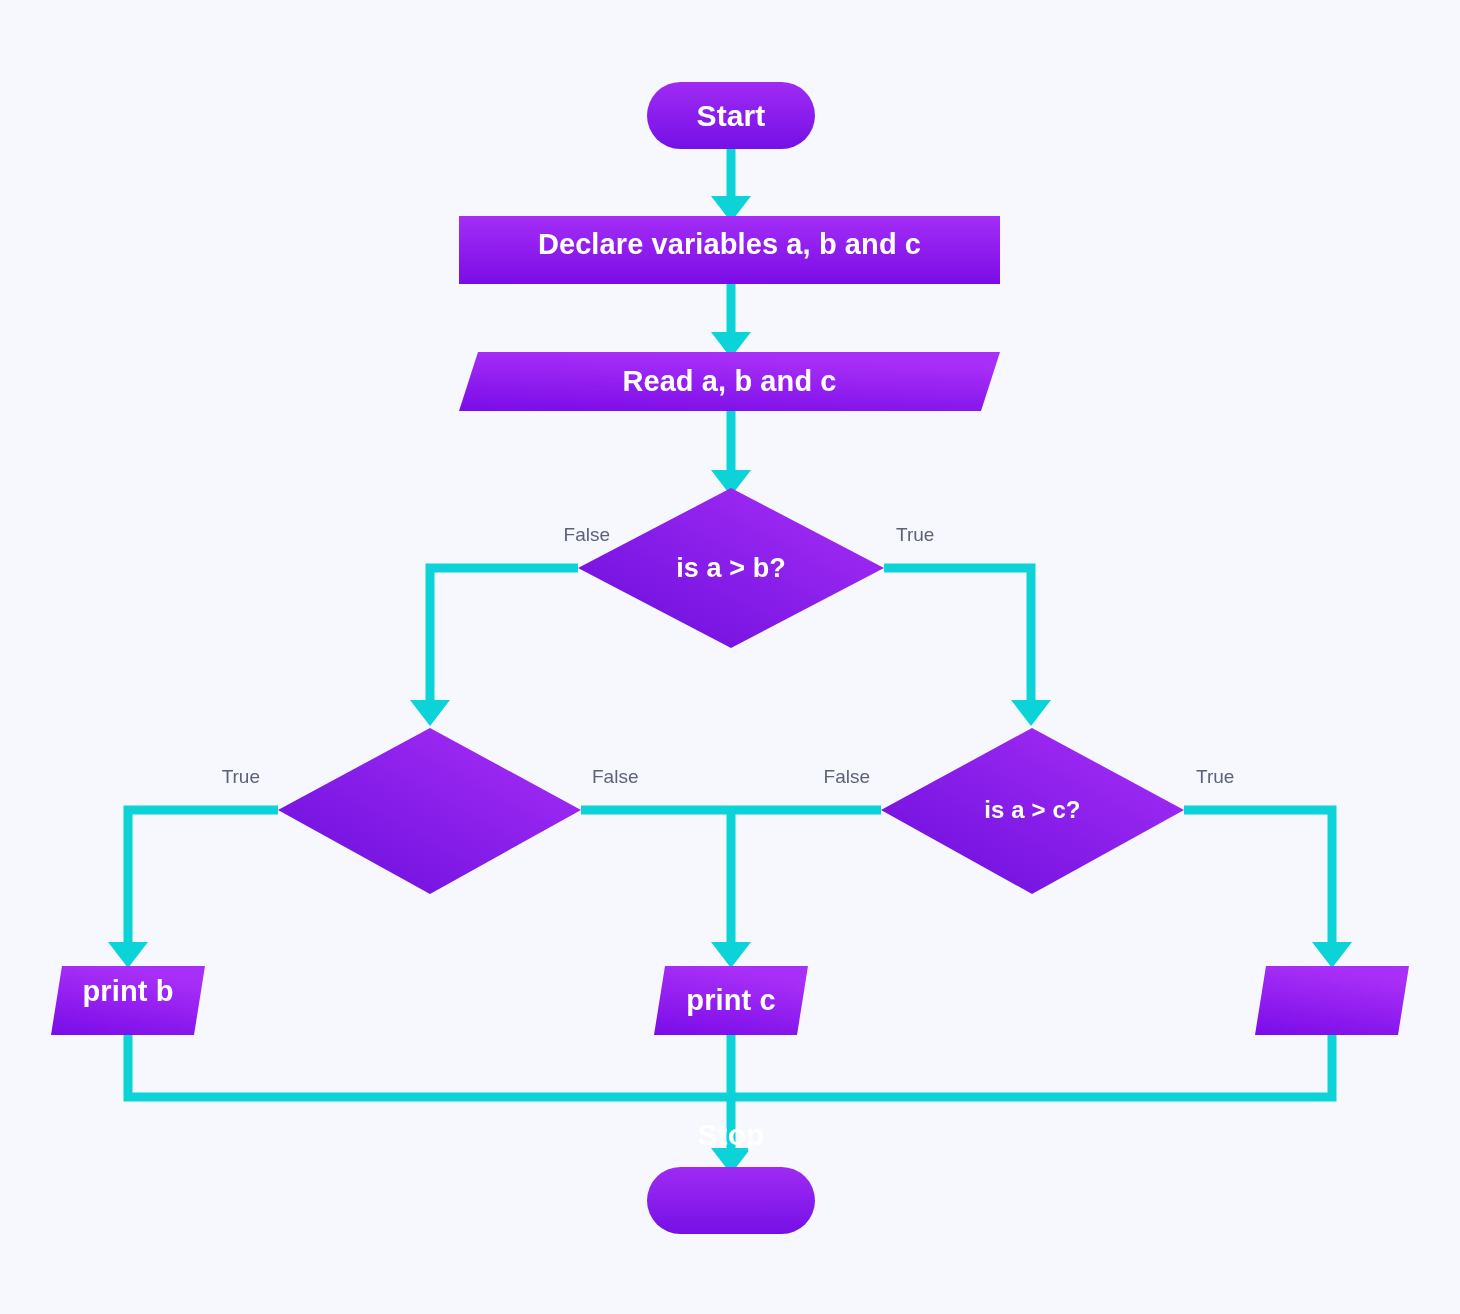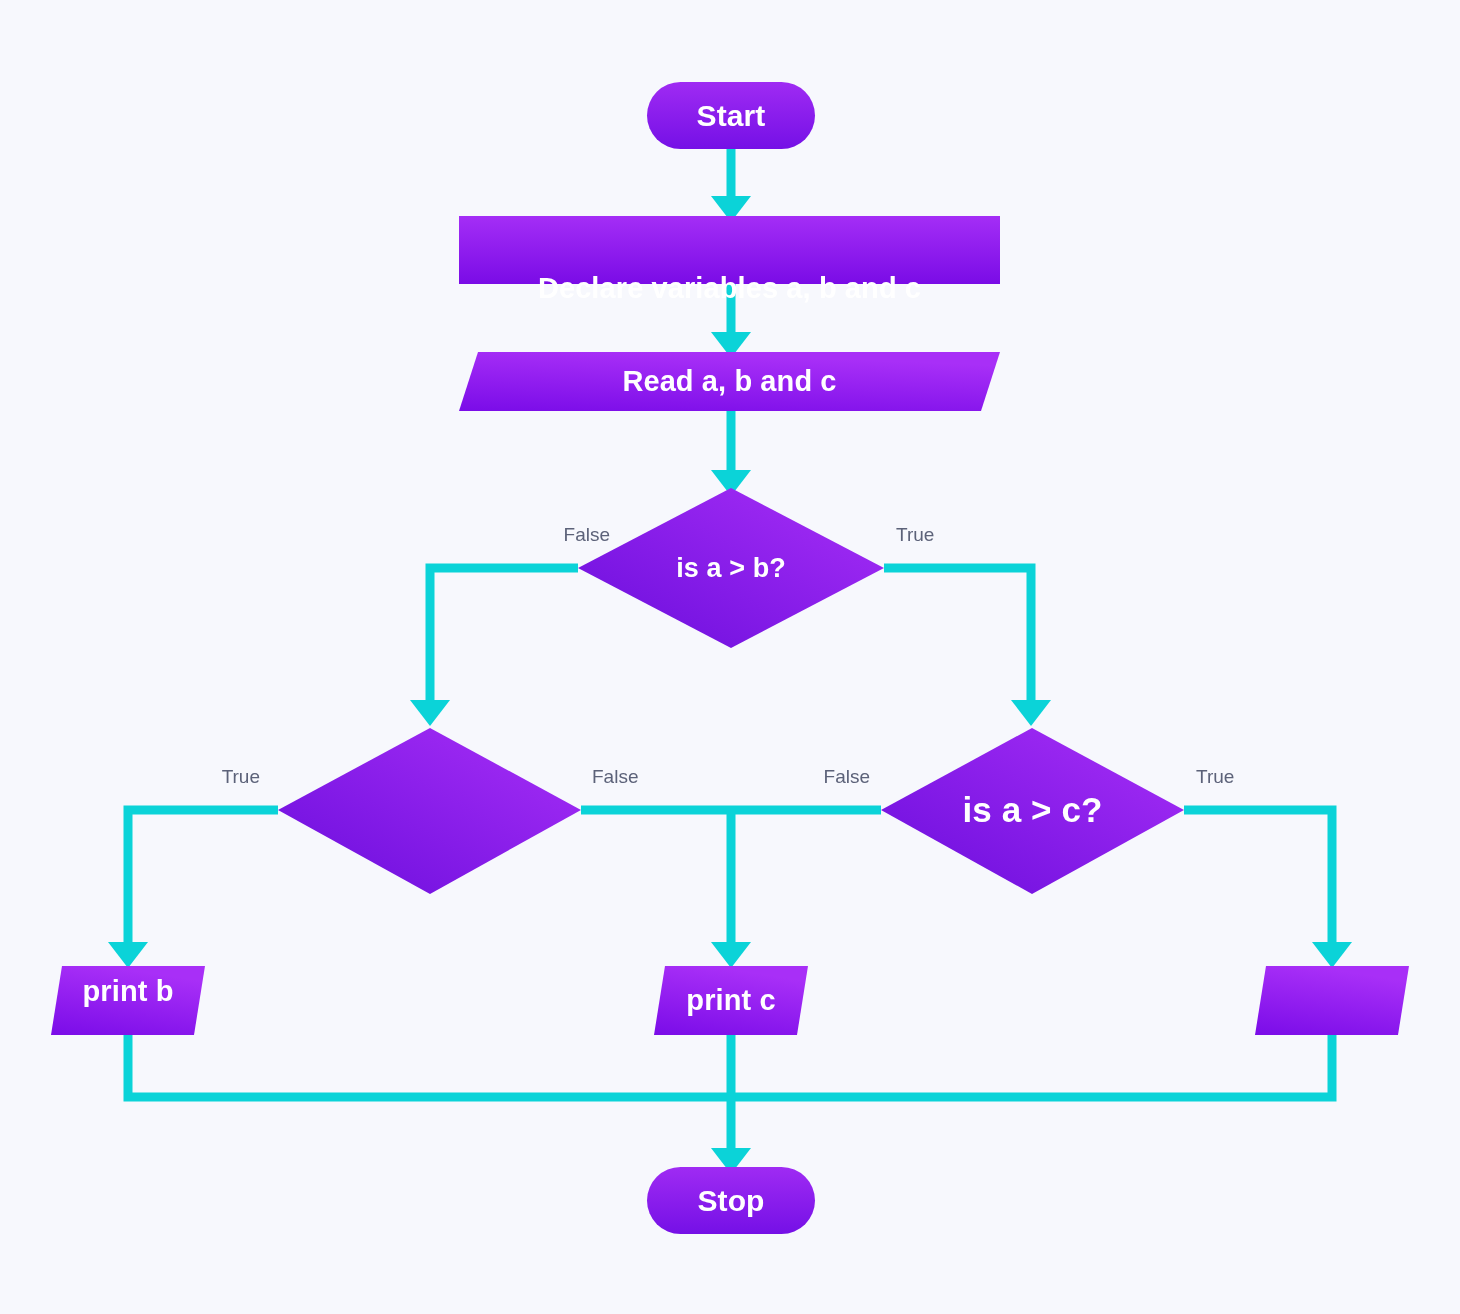--- a/index.html
+++ b/index.html
@@ -131,35 +131,35 @@
       <polygon points="665,966 808,966 797,1035 654,1035" fill="url(#gradPara)"></polygon>
 
       <polygon points="1266,966 1409,966 1398,1035 1255,1035" fill="url(#gradPara)"></polygon>
 
       <rect x="647" y="1167" width="168" height="67" rx="33.5" ry="33.5" fill="url(#gradPill)"></rect>
     </g>
   </svg>
 
   <div class="node-label" style="left:647px; top:82px; width:168px; height:67px; font-size:30px;">Start</div>
 
-  <div class="node-label" style="left:459px; top:216px; width:541px; height:56px; font-size:29px;margin-top:44px;">Declare variables a, b and c</div>
+  <div class="node-label" style="left:459px; top:216px; width:541px; height:56px; font-size:29px;">Declare variables a, b and c</div>
 
   <div class="node-label" style="left:459px; top:352px; width:541px; height:59px; font-size:29px;">Read a, b and c</div>
 
   <div class="node-label" style="left:578px; top:538px; width:306px; height:60px; font-size:27px;">is a &gt; b?</div>
 
 
-  <div class="node-label" style="left:881px; top:780px; width:303px; height:60px; font-size:35px;">is a &gt; c?</div>
+  <div class="node-label" style="left:881px; top:780px; width:303px; height:60px; font-size:24px;">is a &gt; c?</div>
 
   <div class="node-label" style="left:51px; top:966px; width:154px; height:51px; font-size:29px;">print b</div>
 
   <div class="node-label" style="left:654px; top:966px; width:154px; height:69px; font-size:29px;">print c</div>
 
 
-  <div class="node-label" style="left:647px; top:1167px; width:168px; height:67px; font-size:30px;">Stop</div>
+  <div class="node-label" style="left:647px; top:1101px; width:168px; height:67px; font-size:30px;">Stop</div>
 
   <div class="edge-label" style="left:460px; top:524px; width:150px; text-align:right;">False</div>
 
   <div class="edge-label" style="left:896px; top:524px; width:150px; text-align:left;">True</div>
 
   <div class="edge-label" style="left:110px; top:766px; width:150px; text-align:right;">True</div>
 
   <div class="edge-label" style="left:592px; top:766px; width:150px; text-align:left;">False</div>
 
   <div class="edge-label" style="left:720px; top:766px; width:150px; text-align:right;">False</div>

